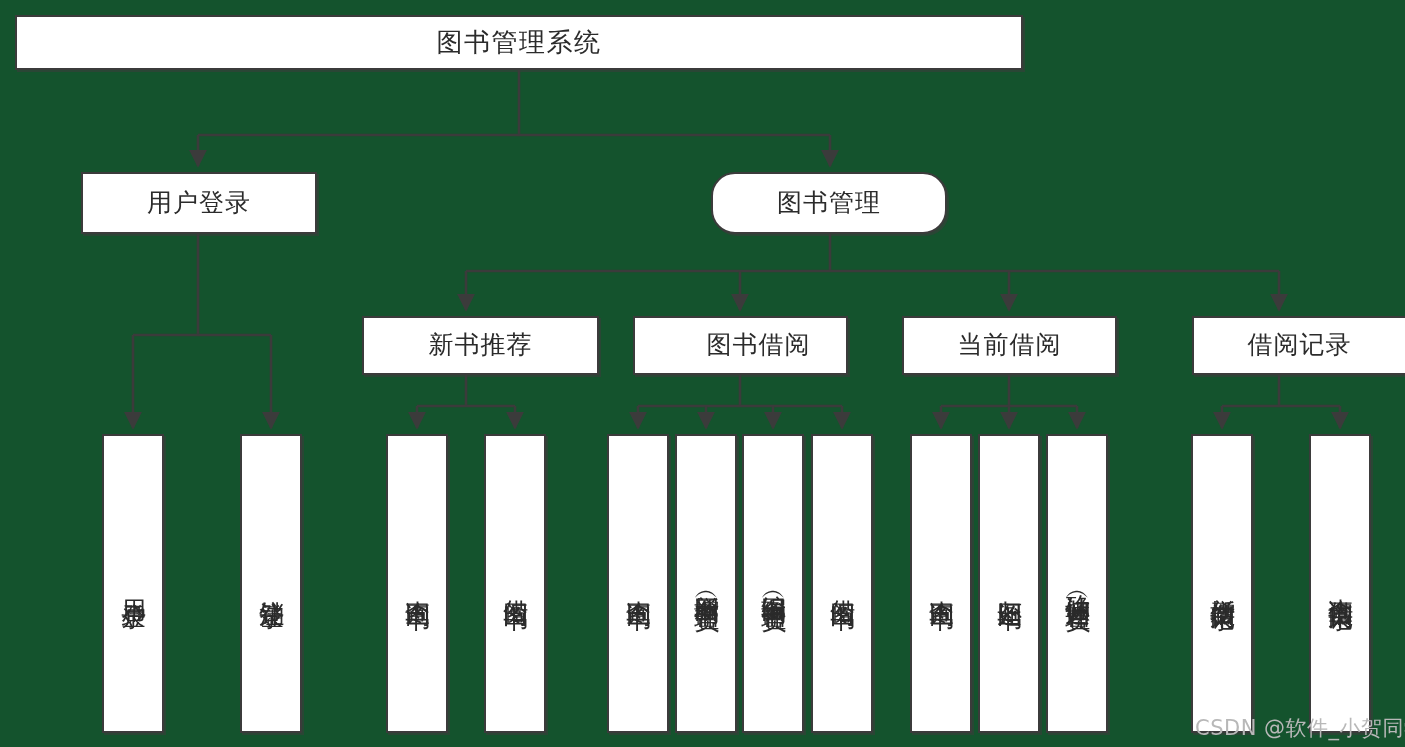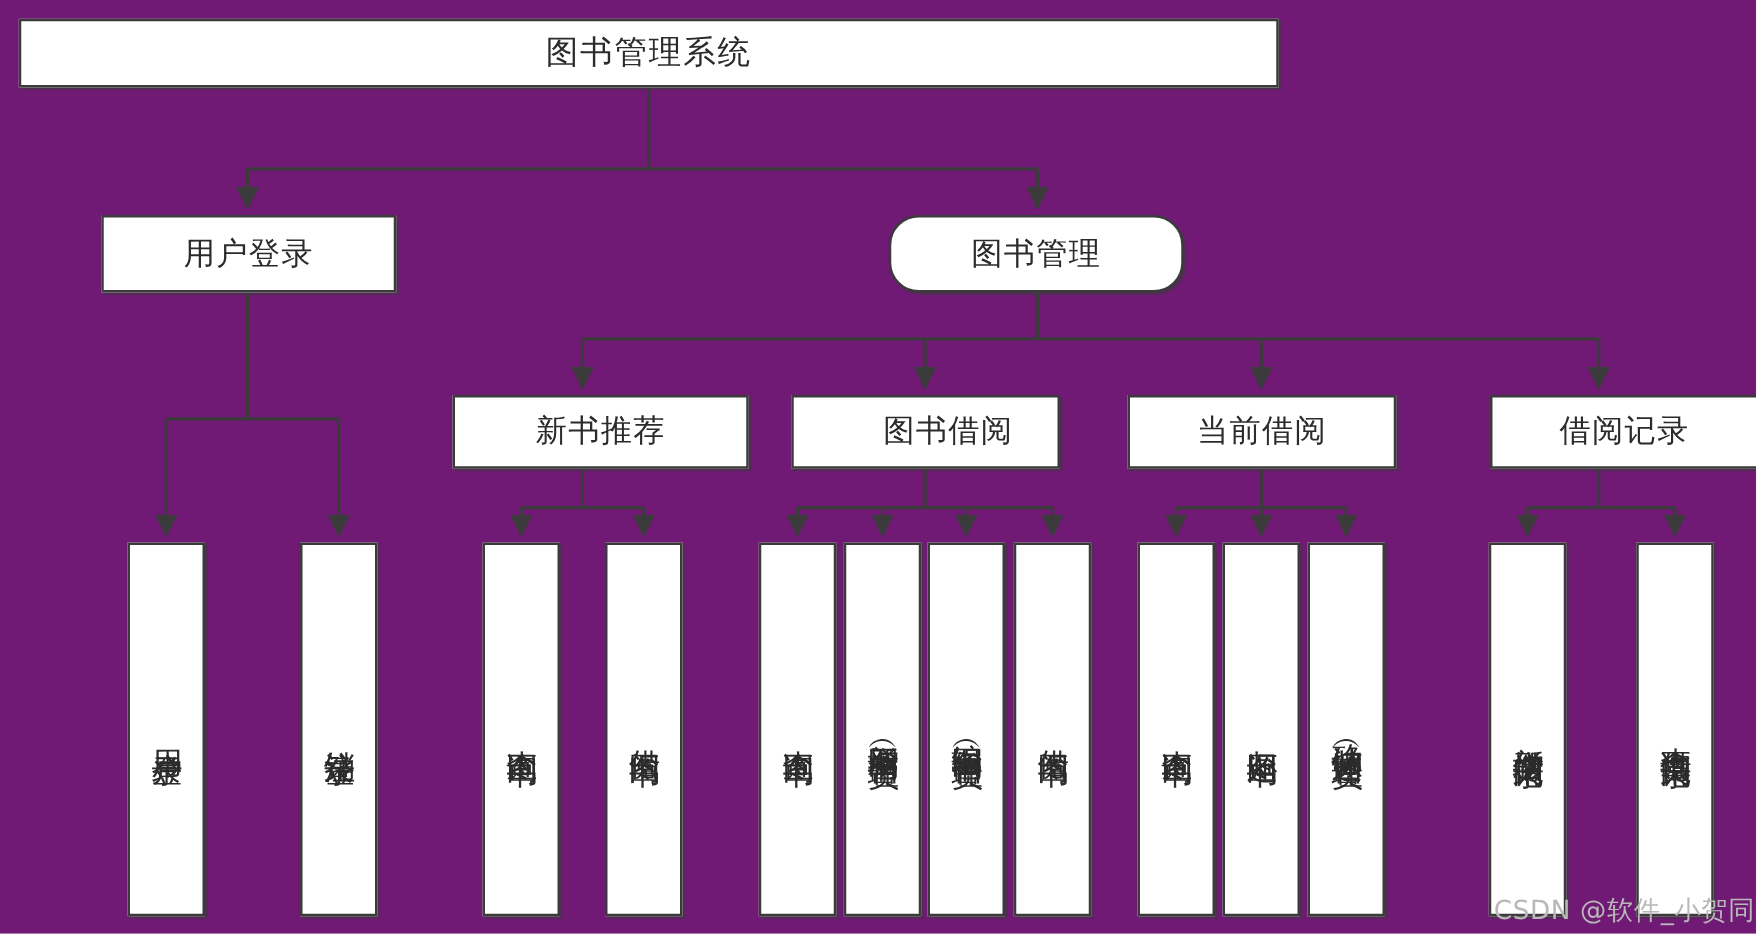--- a/index.html
+++ b/index.html
@@ -8,21 +8,21 @@
     padding: 0;
     background: #ffffff;
   }
   body {
     font-family: "DejaVu Sans", "Liberation Sans", sans-serif;
   }
   #canvas {
     position: relative;
     width: 1405px;
     height: 747px;
-    background: #701a75;
+    background: #14532d;
     overflow: hidden;
   }
   #edges {
     position: absolute;
     left: 0;
     top: 0;
     width: 1405px;
     height: 747px;
     pointer-events: none;
   }

